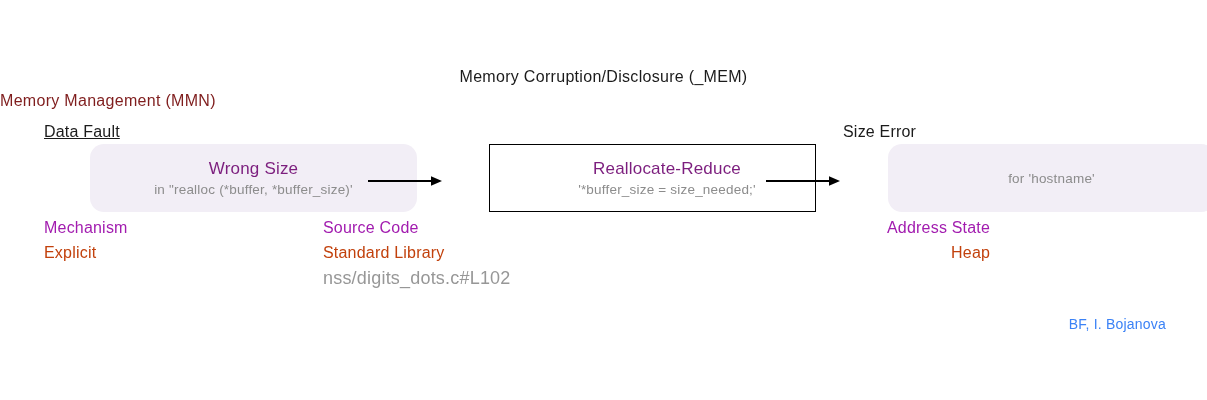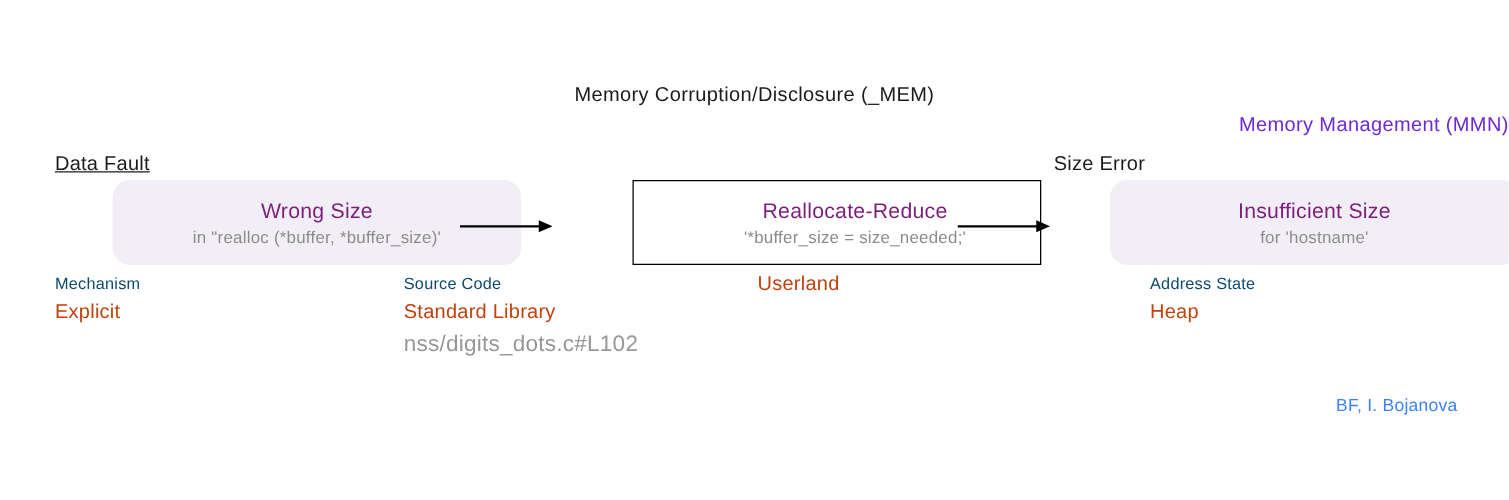--- a/index.html
+++ b/index.html
@@ -16,24 +16,24 @@
     position: absolute;
     left: 0; right: 0; top: 68px;
     text-align: center;
     font-size: 16px;
     letter-spacing: 0.3px;
     color: #1b1b1b;
   }
   .subtitle {
     position: absolute;
     left: 0; right: 0; top: 92px;
-    text-align: right;
+    text-align: left;
     font-size: 16px;
     letter-spacing: 0.3px;
-    color: #6d28d9;
+    color: #7f1d1d;
   }
   .node-label {
     position: absolute;
     top: 123px;
     font-size: 16px;
     letter-spacing: 0.2px;
     color: #1b1b1b;
   }
   .node-label.lbl-1 { left: 44px; text-decoration: underline; }
   .node-label.lbl-2 { left: 441px; width: 327px; text-align: center; margin-top: 29px; }
@@ -44,33 +44,33 @@
     width: 327px;
     height: 68px;
     display: flex;
     flex-direction: column;
     align-items: center;
     justify-content: center;
     gap: 3px;
     margin-left: 48px;
   }
   .node.cause { left: 42px;  background: #f2eef6; border-radius: 14px; }
-  .node.op    { left: 458px; background: #ffffff; border: 1.5px solid #000000; padding-left: 29px; }
+  .node.op    { left: 441px; background: #ffffff; border: 1.5px solid #000000; padding-left: 29px; }
   .node.error { left: 840px; background: #f2eef6; border-radius: 14px; }
   .node-name   { font-size: 17px;   letter-spacing: 0.2px; color: #7c1e7e; }
   .node-detail { font-size: 13.5px; letter-spacing: 0.2px; color: #8c8c8c; }
   .arrow { position: absolute; top: 173px; width: 74px; height: 16px; }
   .arrow.a1 { left: 368px; }
   .arrow.a2 { left: 766px; }
   .attr { position: absolute; top: 219px; }
   .attr.c1 { left: 44px; }
   .attr.c2 { left: 323px; }
   .attr.c3 { left: 606px; }
-  .attr.c4 { left: 920px; }
-  .attr-label { font-size: 13px;   letter-spacing: 0.2px; color: #0c4a6e; margin-bottom: 7px; }
+  .attr.c4 { left: 887px; text-align: right; }
+  .attr-label { font-size: 16px;   letter-spacing: 0.2px; color: #a21caf; margin-bottom: 7px; }
   .attr-value { font-size: 16px;   letter-spacing: 0.2px; color: #c2410c; margin-bottom: 6px; }
   .attr-note  { font-size: 18px; letter-spacing: 0.2px; color: #979797; }
   .credit {
     position: absolute;
     right: 41px; top: 316px;
     font-size: 14px;
     letter-spacing: 0.2px;
     color: #3b82f6;
   }
 </style>
@@ -100,38 +100,36 @@
     <div class="node-name">Reallocate-Reduce</div>
     <div class="node-detail">'*buffer_size = size_needed;'</div>
   </div>
 
   <svg class="arrow a2" viewBox="0 0 74 16" xmlns="http://www.w3.org/2000/svg">
     <line x1="0" y1="8" x2="64" y2="8" stroke="#000000" stroke-width="1.8"></line>
     <polygon points="63,3.2 74,8 63,12.8" fill="#000000"></polygon>
   </svg>
 
   <div class="node error">
-    <div class="node-name">Insufficient Size</div>
     <div class="node-detail">for 'hostname'</div>
   </div>
 
   <div class="attr c1">
     <div class="attr-label">Mechanism</div>
     <div class="attr-value">Explicit</div>
     <div class="attr-note"></div>
   </div>
 
   <div class="attr c2">
     <div class="attr-label">Source Code</div>
     <div class="attr-value">Standard Library</div>
     <div class="attr-note">nss/digits_dots.c#L102</div>
   </div>
 
   <div class="attr c3">
-    <div class="attr-value">Userland</div>
     <div class="attr-note"></div>
   </div>
 
   <div class="attr c4">
     <div class="attr-label">Address State</div>
     <div class="attr-value">Heap</div>
     <div class="attr-note"></div>
   </div>
 
   <div class="credit">BF, I. Bojanova</div>

